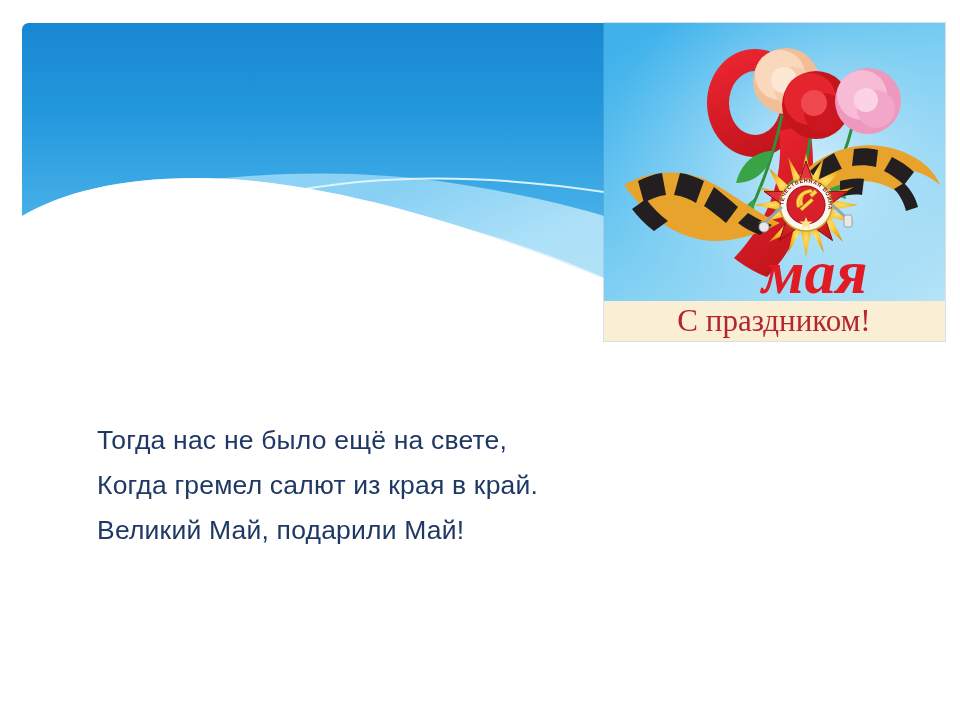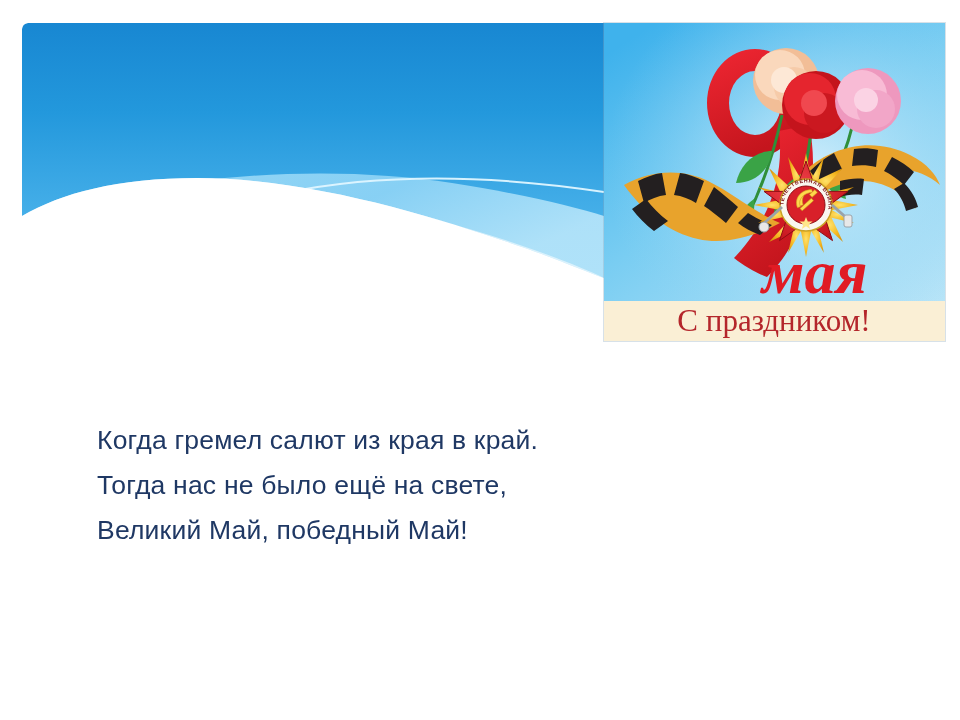--- a/index.html
+++ b/index.html
@@ -274,18 +274,18 @@
 
         <text x="158" y="270" font-family="'Liberation Serif', serif" font-size="62" font-style="italic" font-weight="bold" fill="#E01B24">мая</text>
 
         <rect x="0" y="278" width="341" height="40" fill="#FAEFD5"></rect>
         <text x="170" y="308" text-anchor="middle" font-family="'Liberation Serif', serif" font-size="31" fill="#B4262B">С праздником!</text>
       </g>
     </svg>
   </div>
 
   <div id="poem">
+    <div class="poem-line">Тогда нас не было ещё на свете,</div>
     <div class="poem-line">Когда гремел салют из края в край.</div>
-    <div class="poem-line">Тогда нас не было ещё на свете,</div>
-    <div class="poem-line">Великий Май, победный Май!</div>
+    <div class="poem-line">Великий Май, подарили Май!</div>
   </div>
 
 </div>
 
 </body></html>

